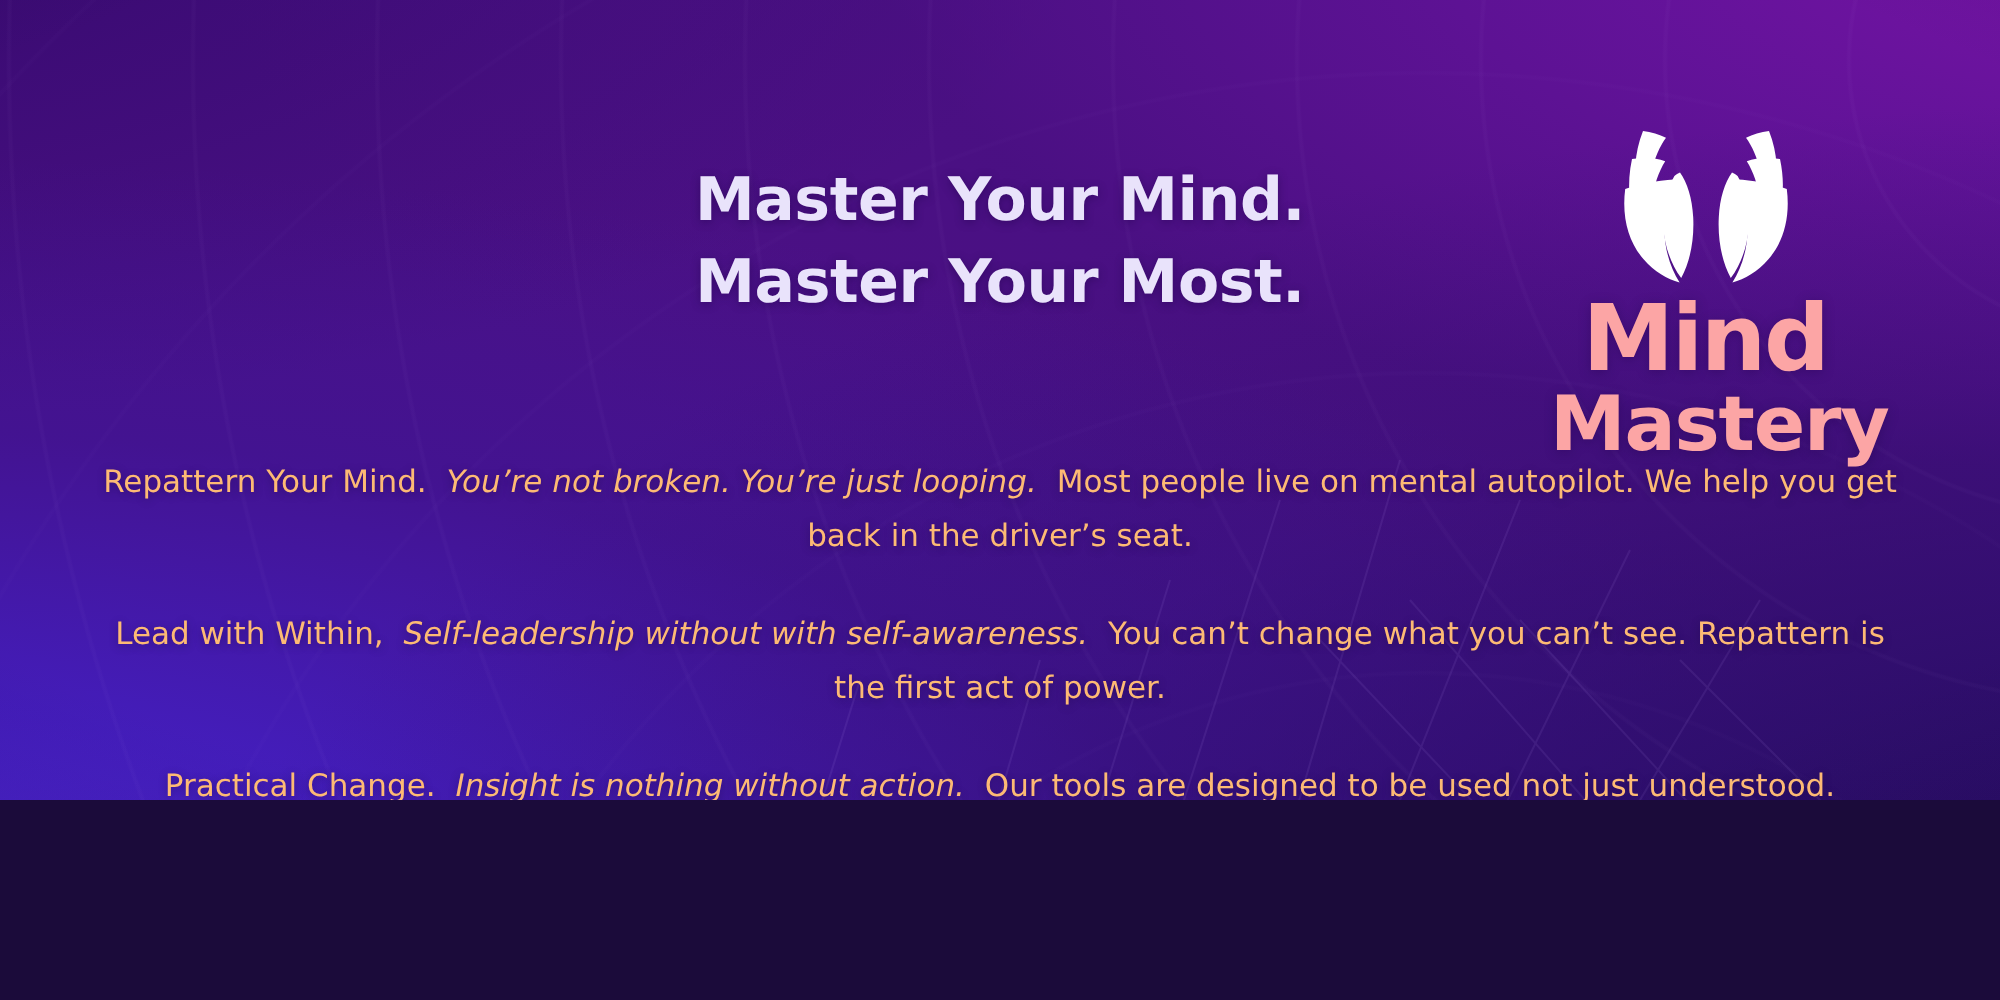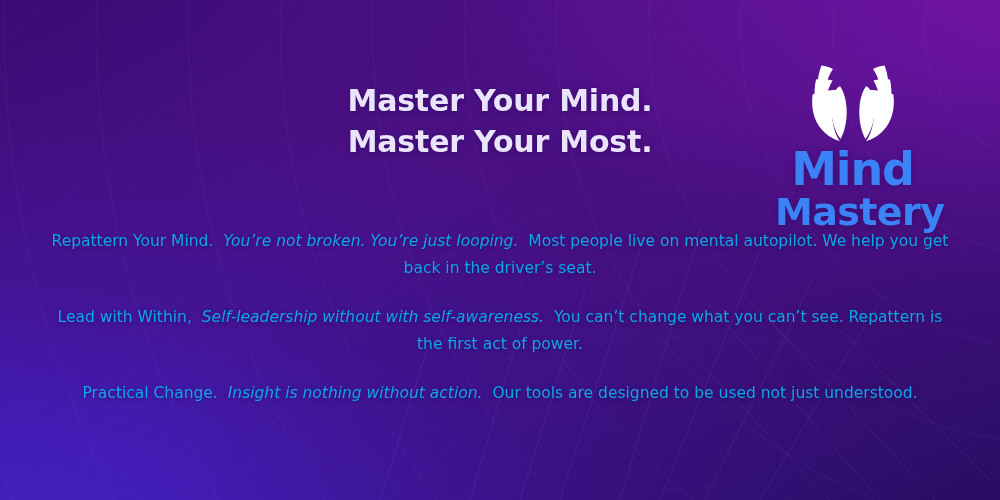--- a/index.html
+++ b/index.html
@@ -3,21 +3,21 @@
 <meta charset="utf-8">
 <style>
   html, body {
     margin: 0;
     padding: 0;
     background: #1b0b3a;
   }
   #banner {
     position: relative;
     width: 1000px;
-    height: 500px;
+    height: 400px;
     overflow: hidden;
     font-family: "Liberation Sans", sans-serif;
     -webkit-font-smoothing: antialiased;
   }
 
   
   .bg-base {
     position: absolute;
     inset: 0;
     background: #4a1186;
@@ -147,21 +147,21 @@
     text-align: center;
   }
   .logo-mark {
     display: block;
     margin: 0 auto;
     width: 112px;
     height: 88px;
   }
   .logo-word {
     margin-top: 3px;
-    color: #3b82f6;
+    color: #fca5a5;
     font-family: "DejaVu Sans", "Liberation Sans", sans-serif;
     line-height: 1;
     text-shadow: 0 1px 6px rgba(30,0,70,0.35);
   }
   .logo-word-1 {
     font-size: 46px;
     font-weight: 700;
     letter-spacing: -1.2px;
     display: block;
   }
@@ -173,21 +173,21 @@
     margin-top: 1px;
   }
 
   
   .body-copy {
     position: absolute;
     left: 44px;
     width: 912px;
     top: 228px;
     text-align: center;
-    color: #0ea5e9;
+    color: #fdba74;
     font-family: "DejaVu Sans", "Liberation Sans", sans-serif;
     font-size: 15.5px;
     line-height: 27px;
     text-shadow: 0 1px 4px rgba(24,0,60,0.40);
   }
   .para { margin: 0 0 22px 0; }
   .para:last-child { margin-bottom: 1px; }
   .para .em { font-style: italic; }
   .para .sp { display: inline-block; width: 5px; }
 </style>

